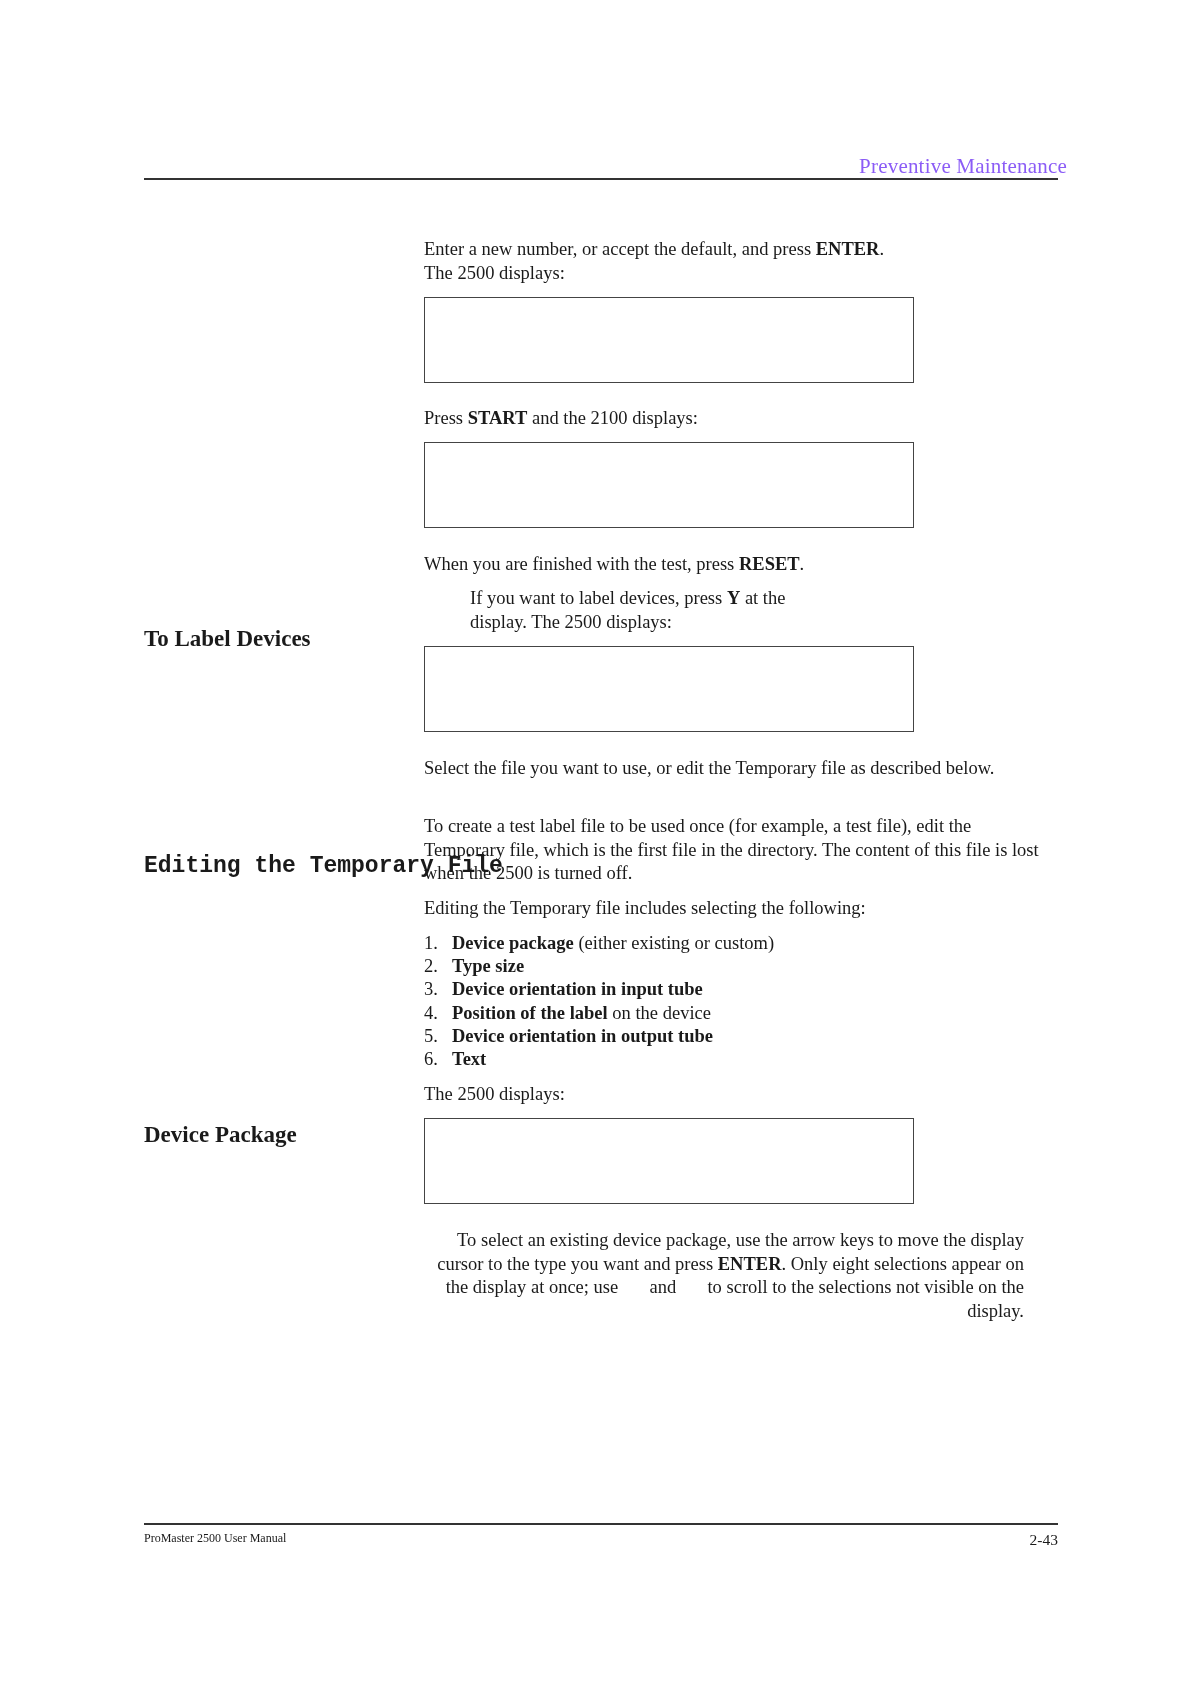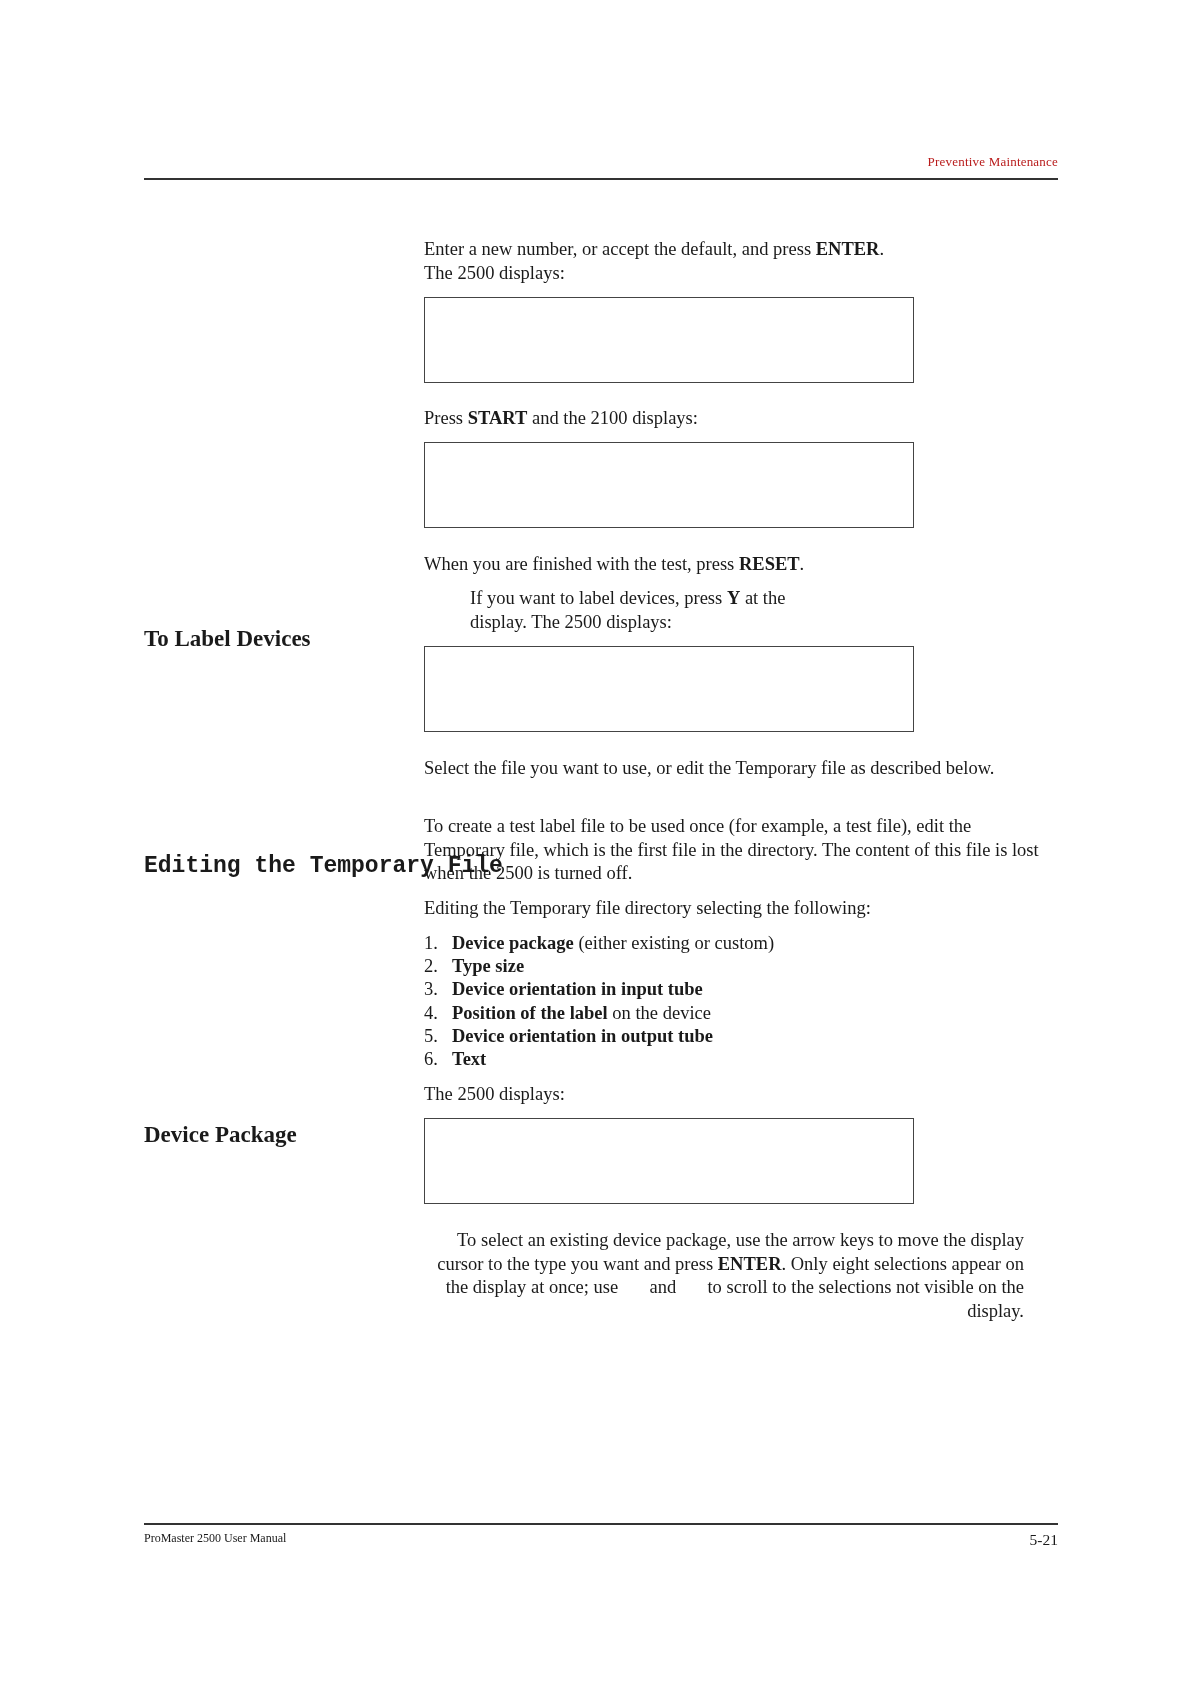--- a/index.html
+++ b/index.html
@@ -2,22 +2,22 @@
 <html><head>
   <meta charset="utf-8">
   <style>
     html, body { margin: 0; padding: 0; background: #ffffff; }
     body {
       width: 1191px; height: 1684px; position: relative; overflow: hidden;
       font-family: "Liberation Serif", "DejaVu Serif", serif;
       color: #1a1a1a;
     }
     .header-text {
-      position: absolute; right: 133px; top: 154px;
-      font-size: 13px; letter-spacing: 0.2px; color: #b91c1c;
+      position: absolute; right: 124px; top: 154px;
+      font-size: 21px; letter-spacing: 0.2px; color: #8b5cf6;
     }
     .rule { position: absolute; left: 144px; width: 914px; height: 1.5px; background: #333; }
     .rule.top { top: 178px; }
     .rule.bottom { top: 1523px; }
     .footer-left { position: absolute; left: 144px; top: 1531px; font-size: 12px; }
     .footer-right { position: absolute; right: 133px; top: 1531px; font-size: 15.5px; }
 
     .p { position: absolute; left: 424px; width: 630px; font-size: 18.5px; line-height: 23.5px; }
     .side { position: absolute; left: 144px; font-size: 23px; font-weight: bold; line-height: 23.5px; margin-top: 40px; }
     b { font-weight: bold; }
@@ -57,21 +57,21 @@
 <div class="p" style="top:587px;margin-left:46px;">
   <span>If you want to label devices, press </span><b>Y</b><span> at the</span><br>
   <span>display. The 2500 displays:</span>
 </div>
 <div class="display-box" style="top:646px;"></div>
 
 <div class="p" style="top:757px; width:615px;">Select the file you want to use, or edit the Temporary file as described below.</div>
 
 <div class="side" style="top:815px;font-family:Liberation Mono, monospace;">Editing the Temporary File</div>
 <div class="p" style="top:815px;">To create a test label file to be used once (for example, a test file), edit the Temporary file, which is the first file in the directory. The content of this file is lost when the 2500 is turned off.</div>
-<div class="p" style="top:897px;">Editing the Temporary file directory selecting the following:</div>
+<div class="p" style="top:897px;">Editing the Temporary file includes selecting the following:</div>
 
 <ul class="list" style="top:932px;">
   <li>
       <span class="num">1.</span>
       <span><b>Device package</b><span> (either existing or custom)</span></span>
     </li>
   <li>
       <span class="num">2.</span>
       <span><b>Type size</b><span></span></span>
     </li>
@@ -96,13 +96,13 @@
 <div class="side" style="top:1083px;">Device Package</div>
 <div class="p" style="top:1083px;">The 2500 displays:</div>
 <div class="display-box" style="top:1118px;"></div>
 
 <div class="p" style="top:1229px; width:600px;text-align:right;">
   <span>To select an existing device package, use the arrow keys to move the display cursor to the type you want and press </span><b>ENTER</b><span>. Only eight selections appear on the display at once; use </span><span class="arrow-gap"></span><span> and </span><span class="arrow-gap"></span><span> to scroll to the selections not visible on the display.</span>
 </div>
 
 <div class="rule bottom"></div>
 <div class="footer-left">ProMaster 2500 User Manual</div>
-<div class="footer-right">5-21</div>
+<div class="footer-right">2-43</div>
 
 </body></html>

